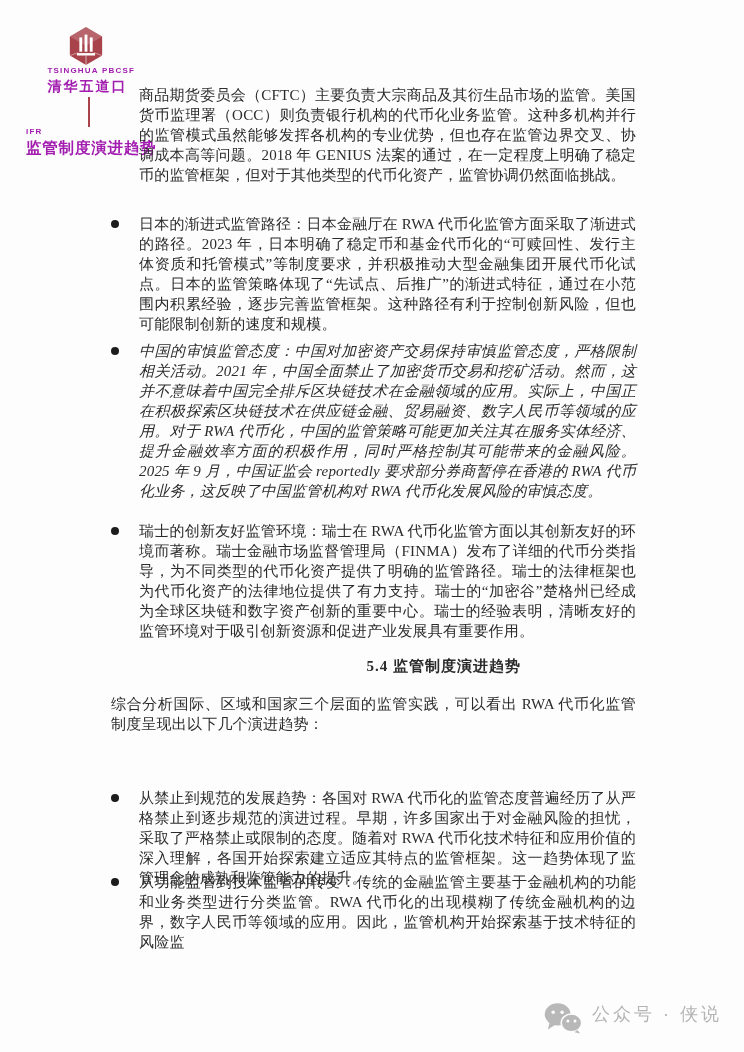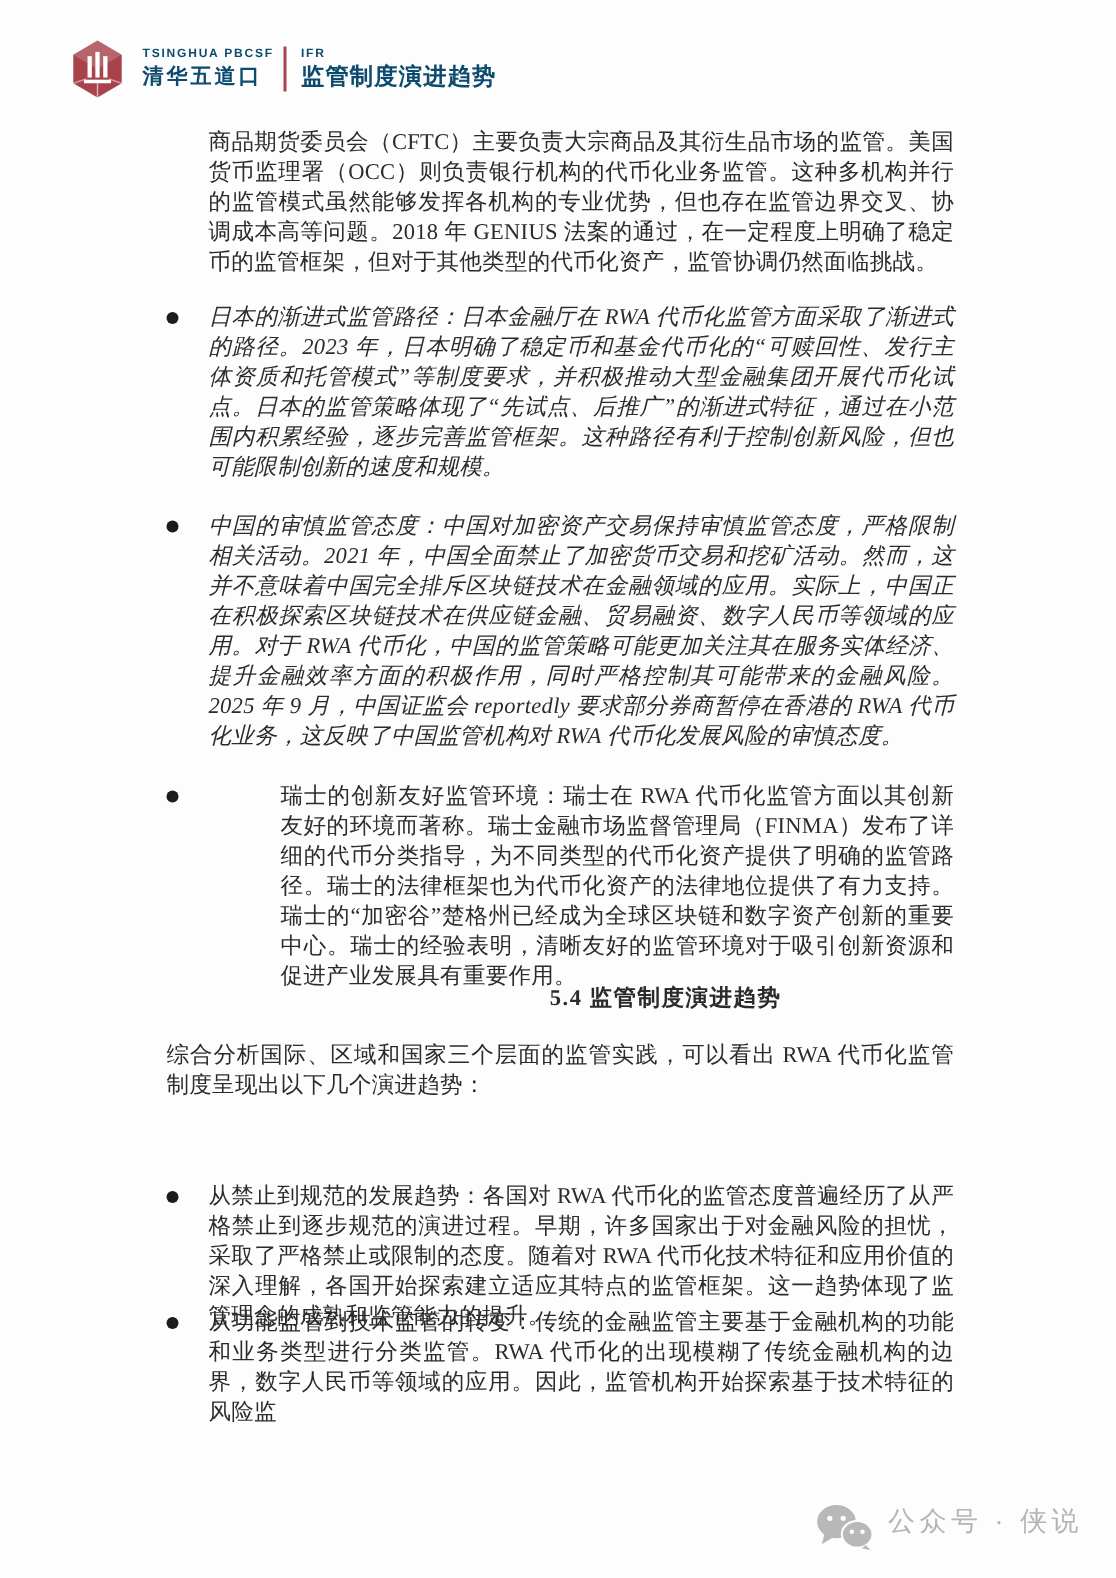--- a/index.html
+++ b/index.html
@@ -11,25 +11,26 @@
     background: #fdfdfd;
     margin: 0 auto;
     overflow: hidden;
     font-family: "Liberation Serif", "DejaVu Serif", serif;
     color: #2b2b2b;
   }
 
   
   .logo {
     position: absolute;
-    left: 46px;
+    left: 26px;
     top: 26px;
     display: flex;
     align-items: center;
-    color: #0c4a6e;
+    color: #a21caf;
+    flex-direction: column;
   }
   .emblem { width: 38px; height: 40px; margin-right: 11px; flex: 0 0 auto; }
   .logo-block { display: flex; flex-direction: column; justify-content: center; }
   .logo-en {
     font-family: "Liberation Sans", "DejaVu Sans", sans-serif;
     font-size: 8px;
     font-weight: bold;
     letter-spacing: 1.2px;
     line-height: 9px;
     white-space: nowrap;
@@ -53,23 +54,23 @@
 
   
   .para, .bullet-item, .heading {
     position: absolute;
     font-size: 15px;
     line-height: 20px;
     text-align: justify;
     letter-spacing: 0.2px;
   }
   .para-cont  { left: 139px; top: 85px;  width: 497px; }
-  .bullet-japan { left: 111px; top: 202px; width: 525px; font-style: italic; }
+  .bullet-japan { left: 111px; top: 214px; width: 525px; }
   .bullet-china { left: 111px; top: 341px; width: 525px; font-style: italic; }
-  .bullet-swiss { left: 111px; top: 521px; width: 525px; gap: 48px; }
+  .bullet-swiss { left: 111px; top: 521px; width: 525px; }
   .heading    { left: 121px; top: 656px; width: 400px; text-align: right; letter-spacing: 1px; }
   .para-intro { left: 111px; top: 694px; width: 525px; font-family: Liberation Serif, serif; }
   .bullet-trend1 { left: 111px; top: 788px; width: 525px; }
   .bullet-trend2 { left: 111px; top: 872px; width: 525px; }
 
   .bullet-item { display: flex; }
   .dot {
     flex: 0 0 auto;
     width: 8px;
     height: 8px;

